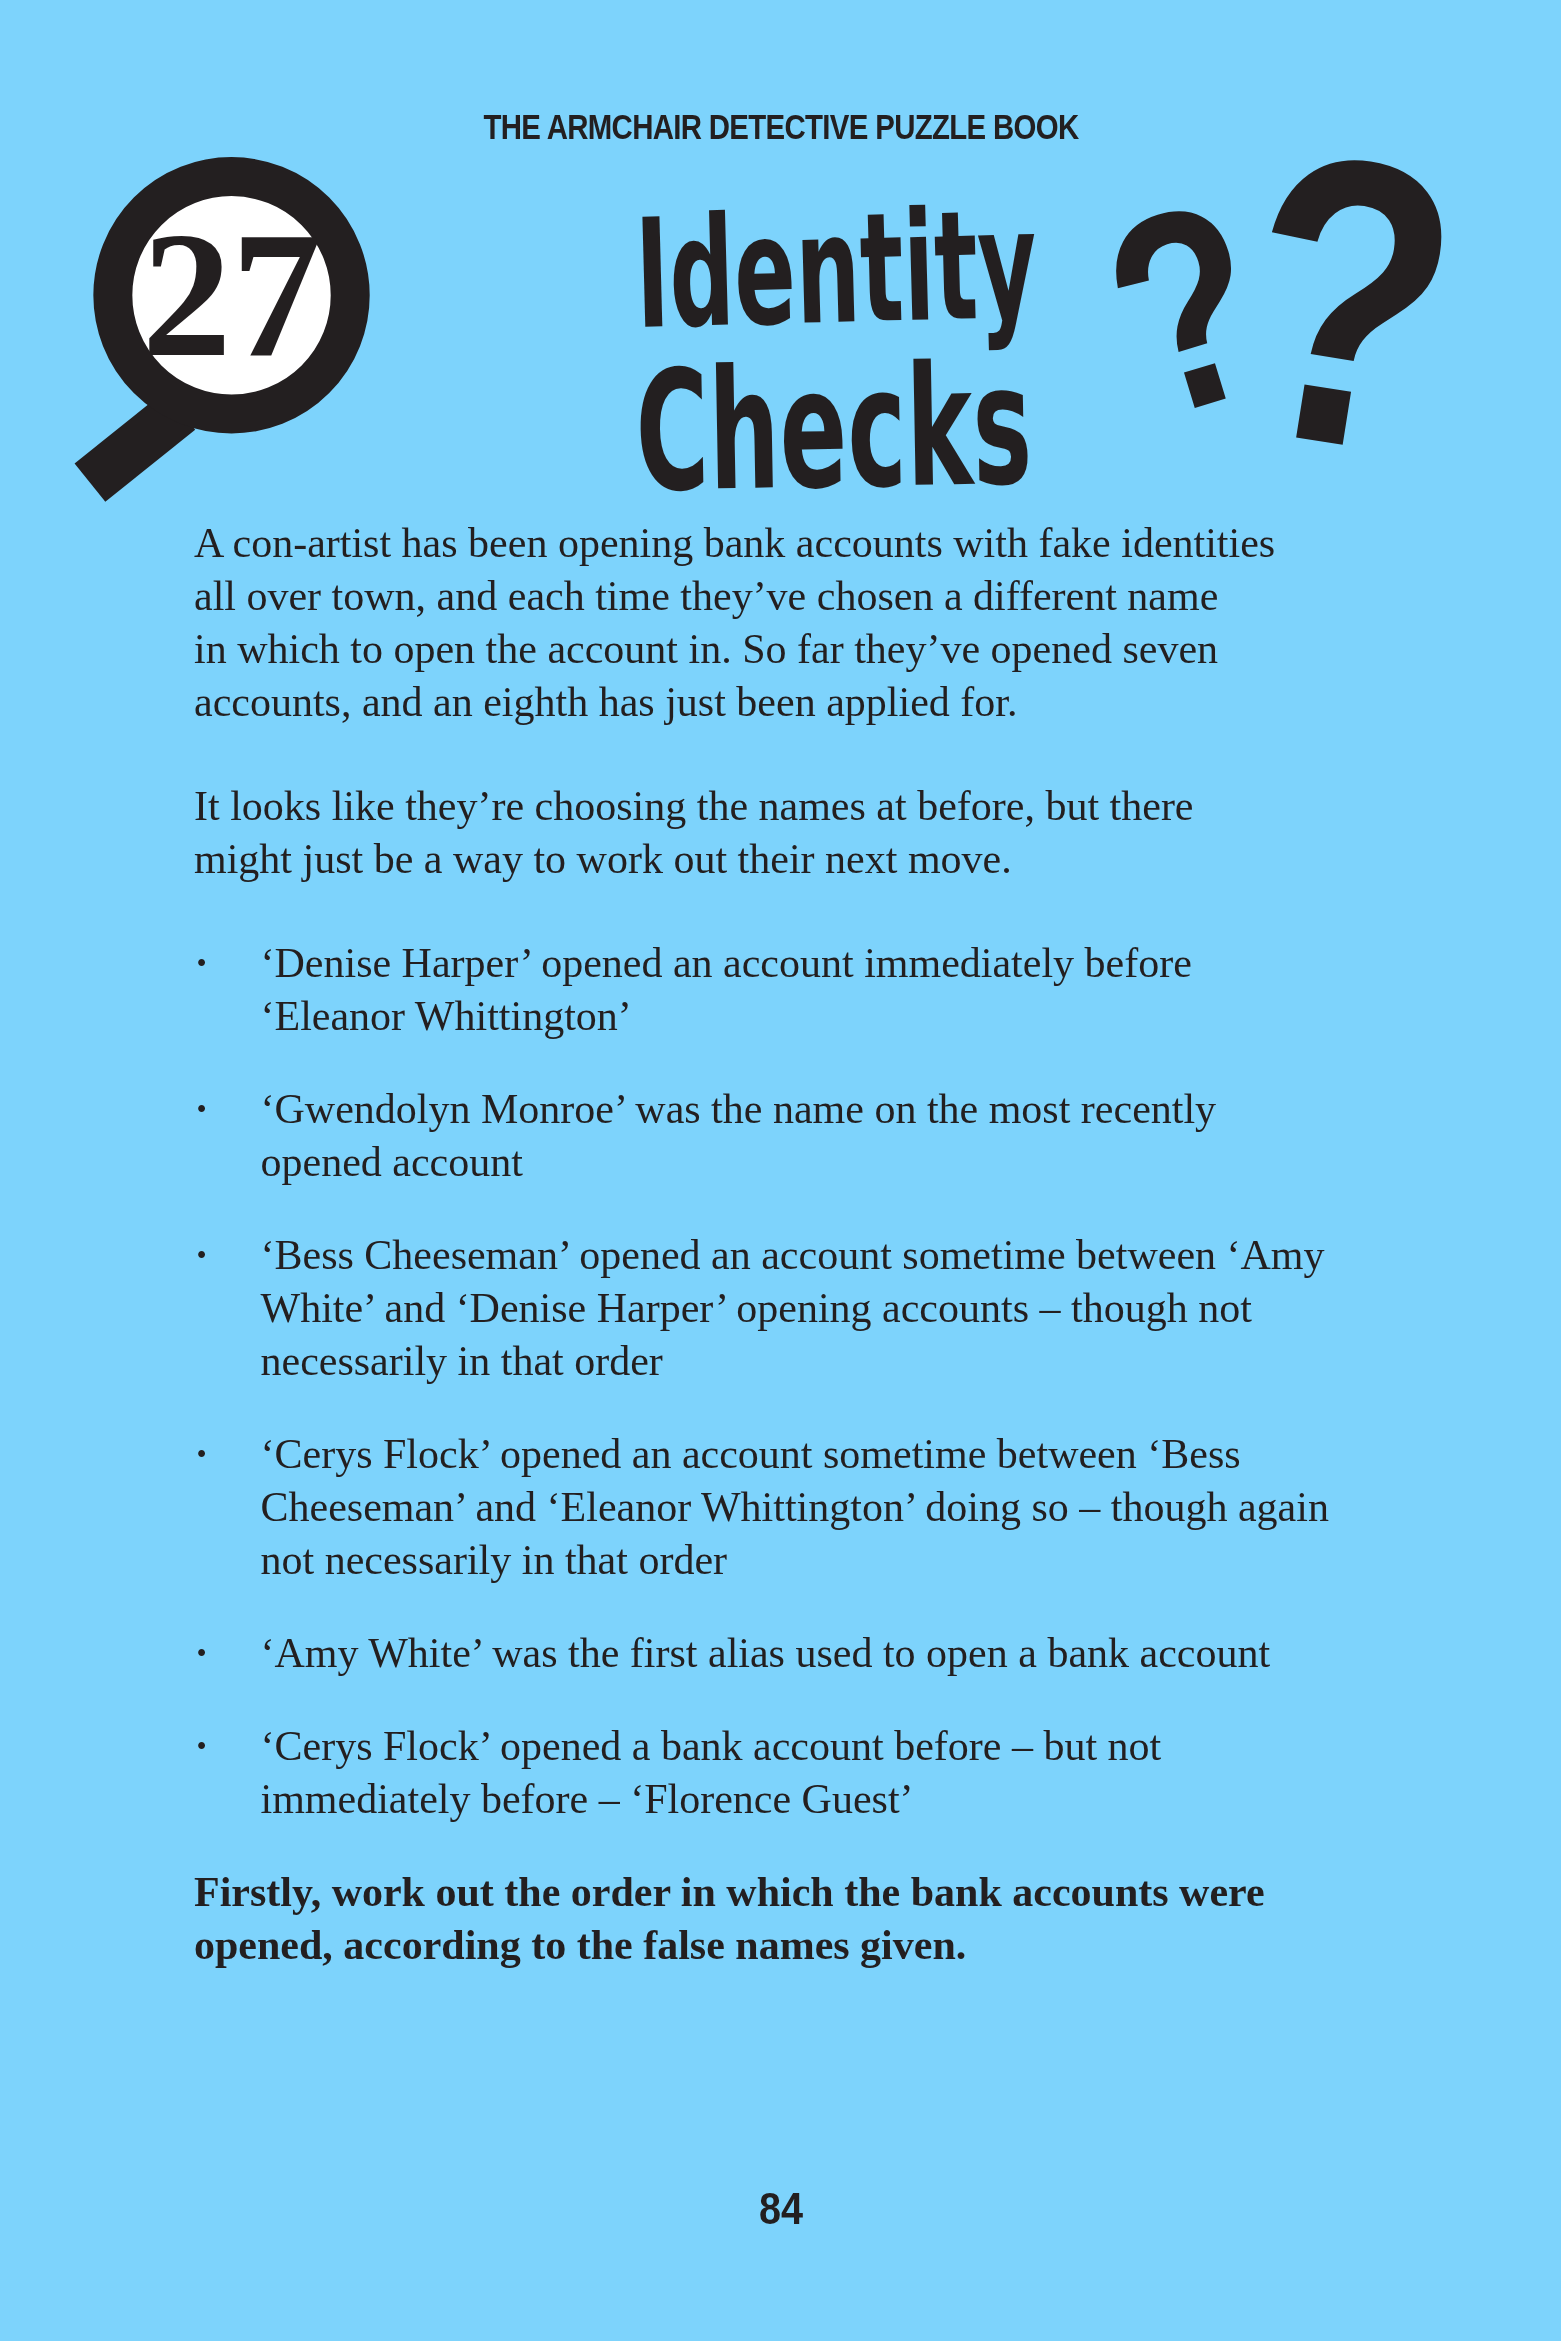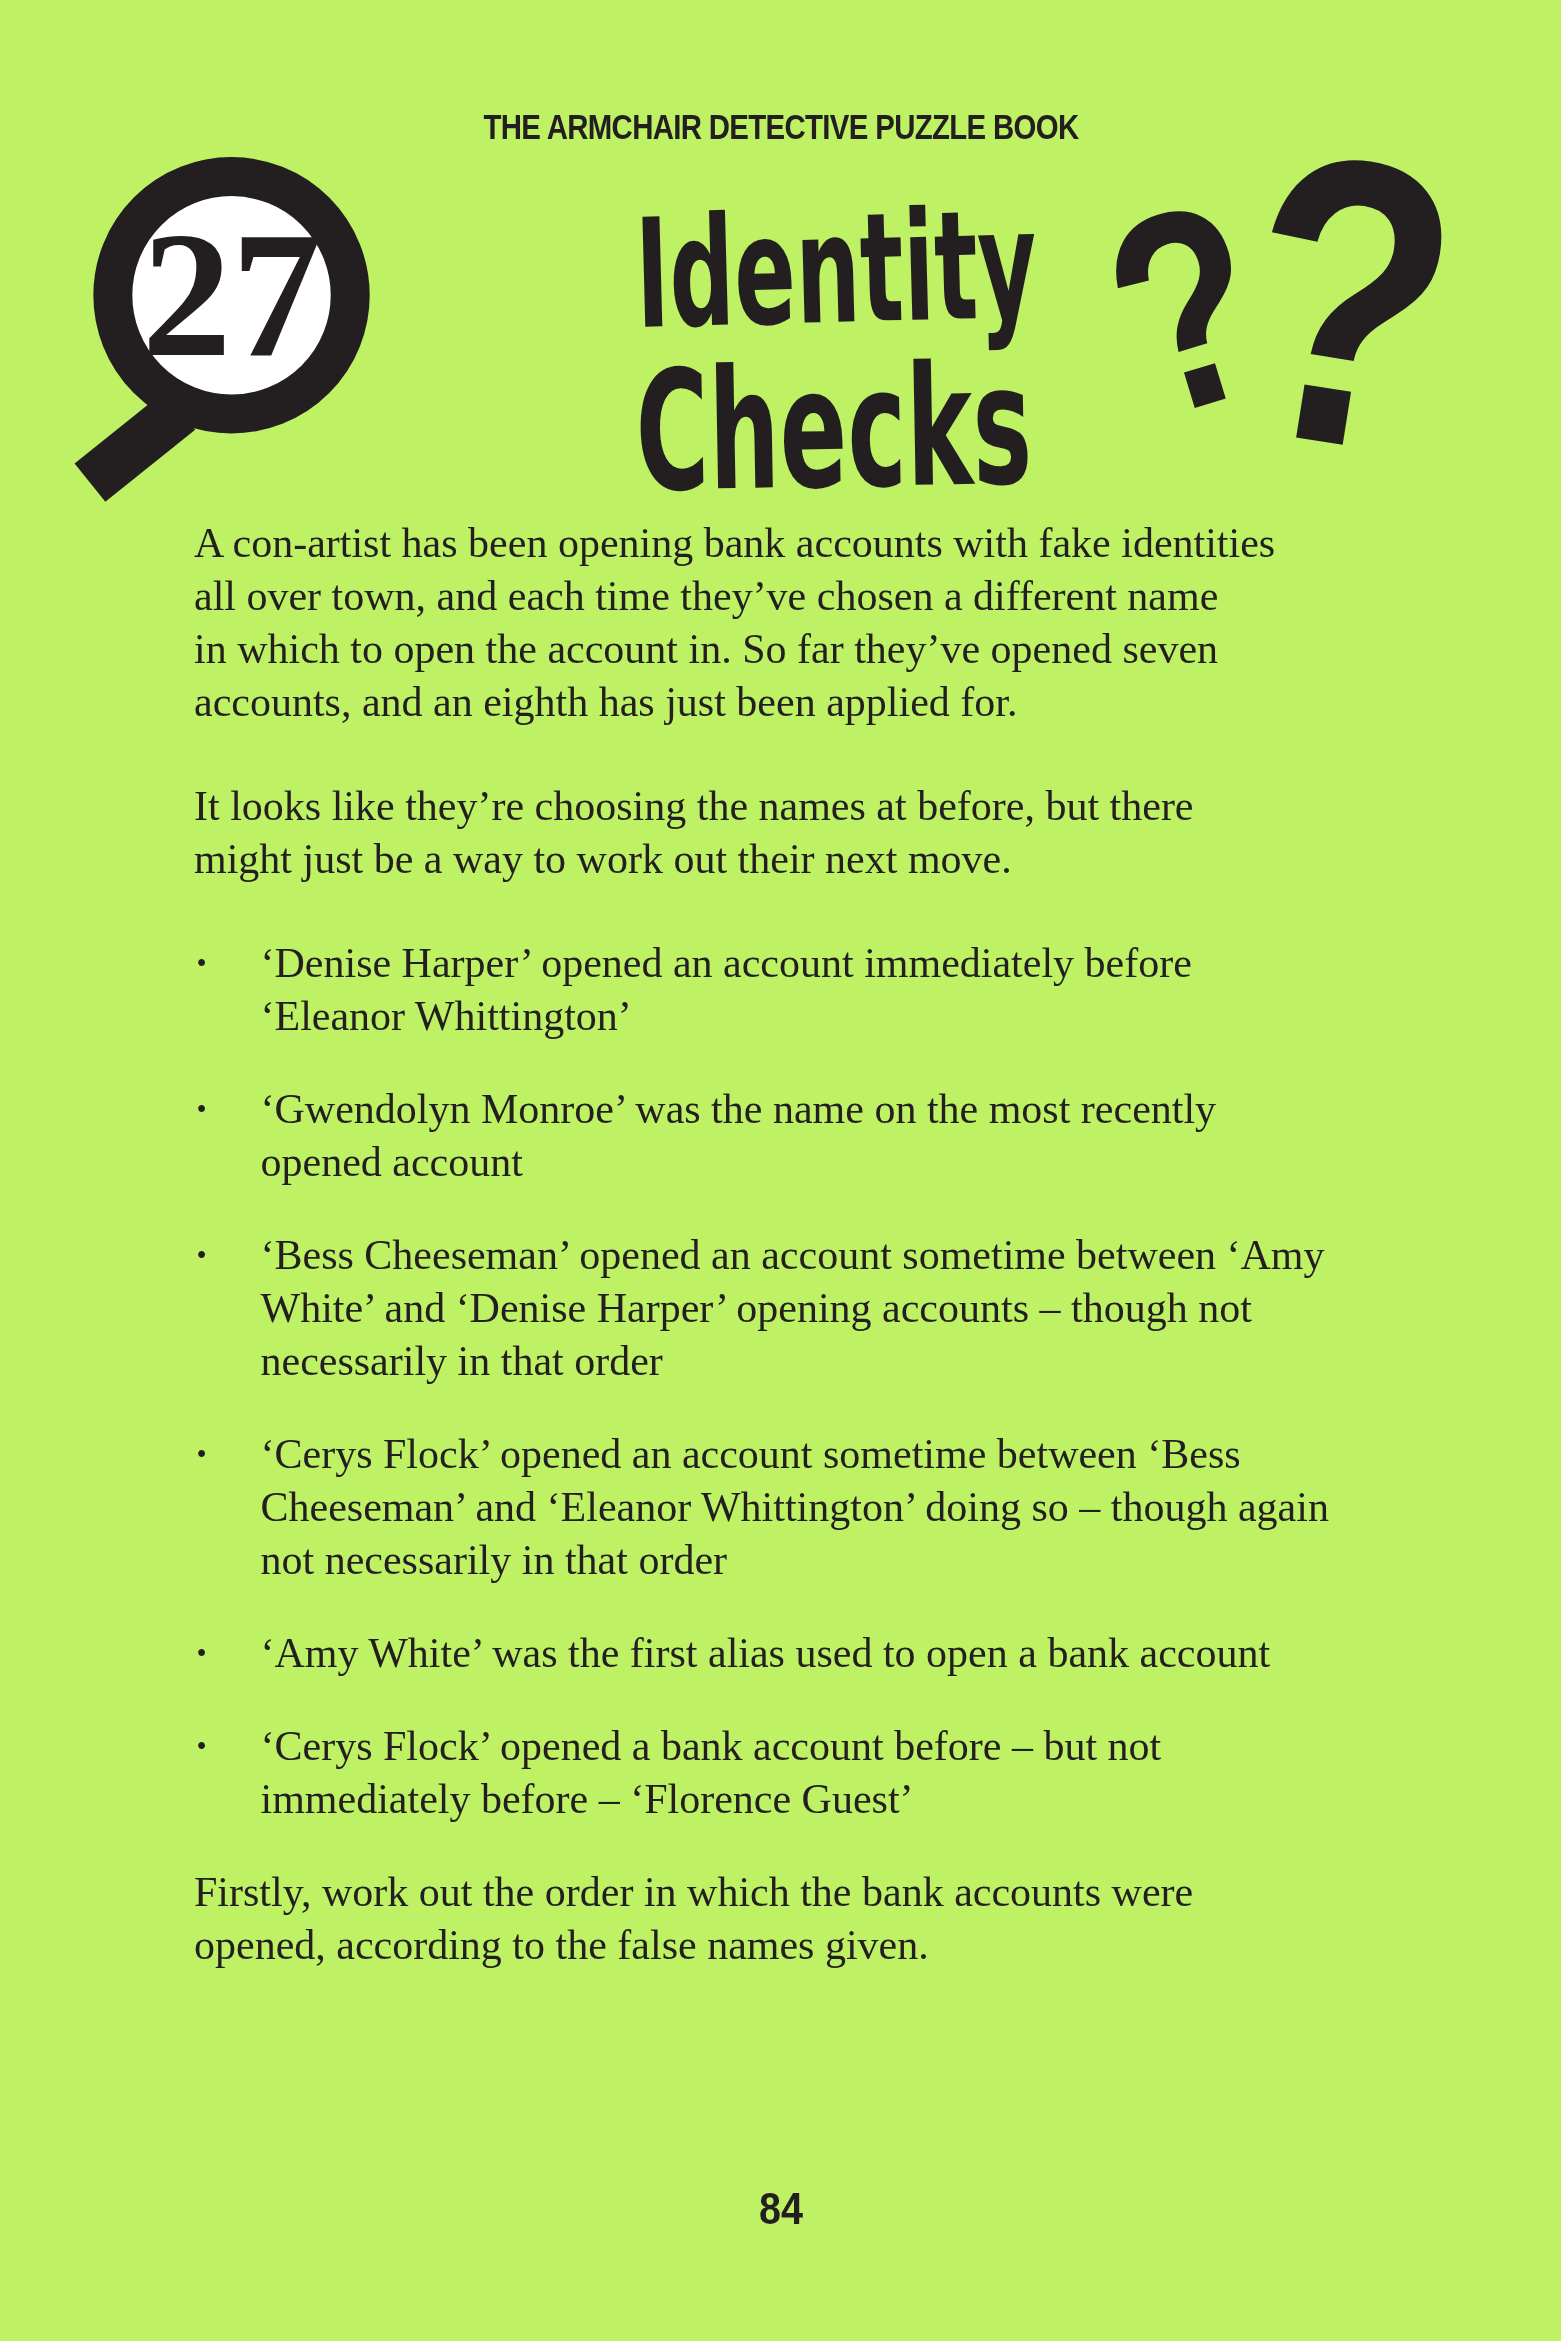--- a/index.html
+++ b/index.html
@@ -4,21 +4,21 @@
 <style>
   html, body {
     margin: 0;
     padding: 0;
     background: #e8e8e8;
   }
   .page {
     position: relative;
     width: 1562px;
     height: 2342px;
-    background: #bef264;
+    background: #7dd3fc;
     color: #231f20;
     overflow: hidden;
     font-family: "Liberation Serif", serif;
   }
 
   
   .running-head {
     position: absolute;
     top: 107px;
     left: 0;
@@ -121,21 +121,21 @@
     flex: none;
     width: 64px;
     font-size: 29px;
     line-height: 53px;
     padding-left: 2.5px;
   }
   .bullet .btext {
     white-space: pre;
   }
   .closing {
-    font-weight: 400;
+    font-weight: 700;
     margin-top: 7.6px !important;
   }
 
   
   .pagenum {
     position: absolute;
     top: 2184px;
     left: 0;
     right: 0;
     text-align: center;

